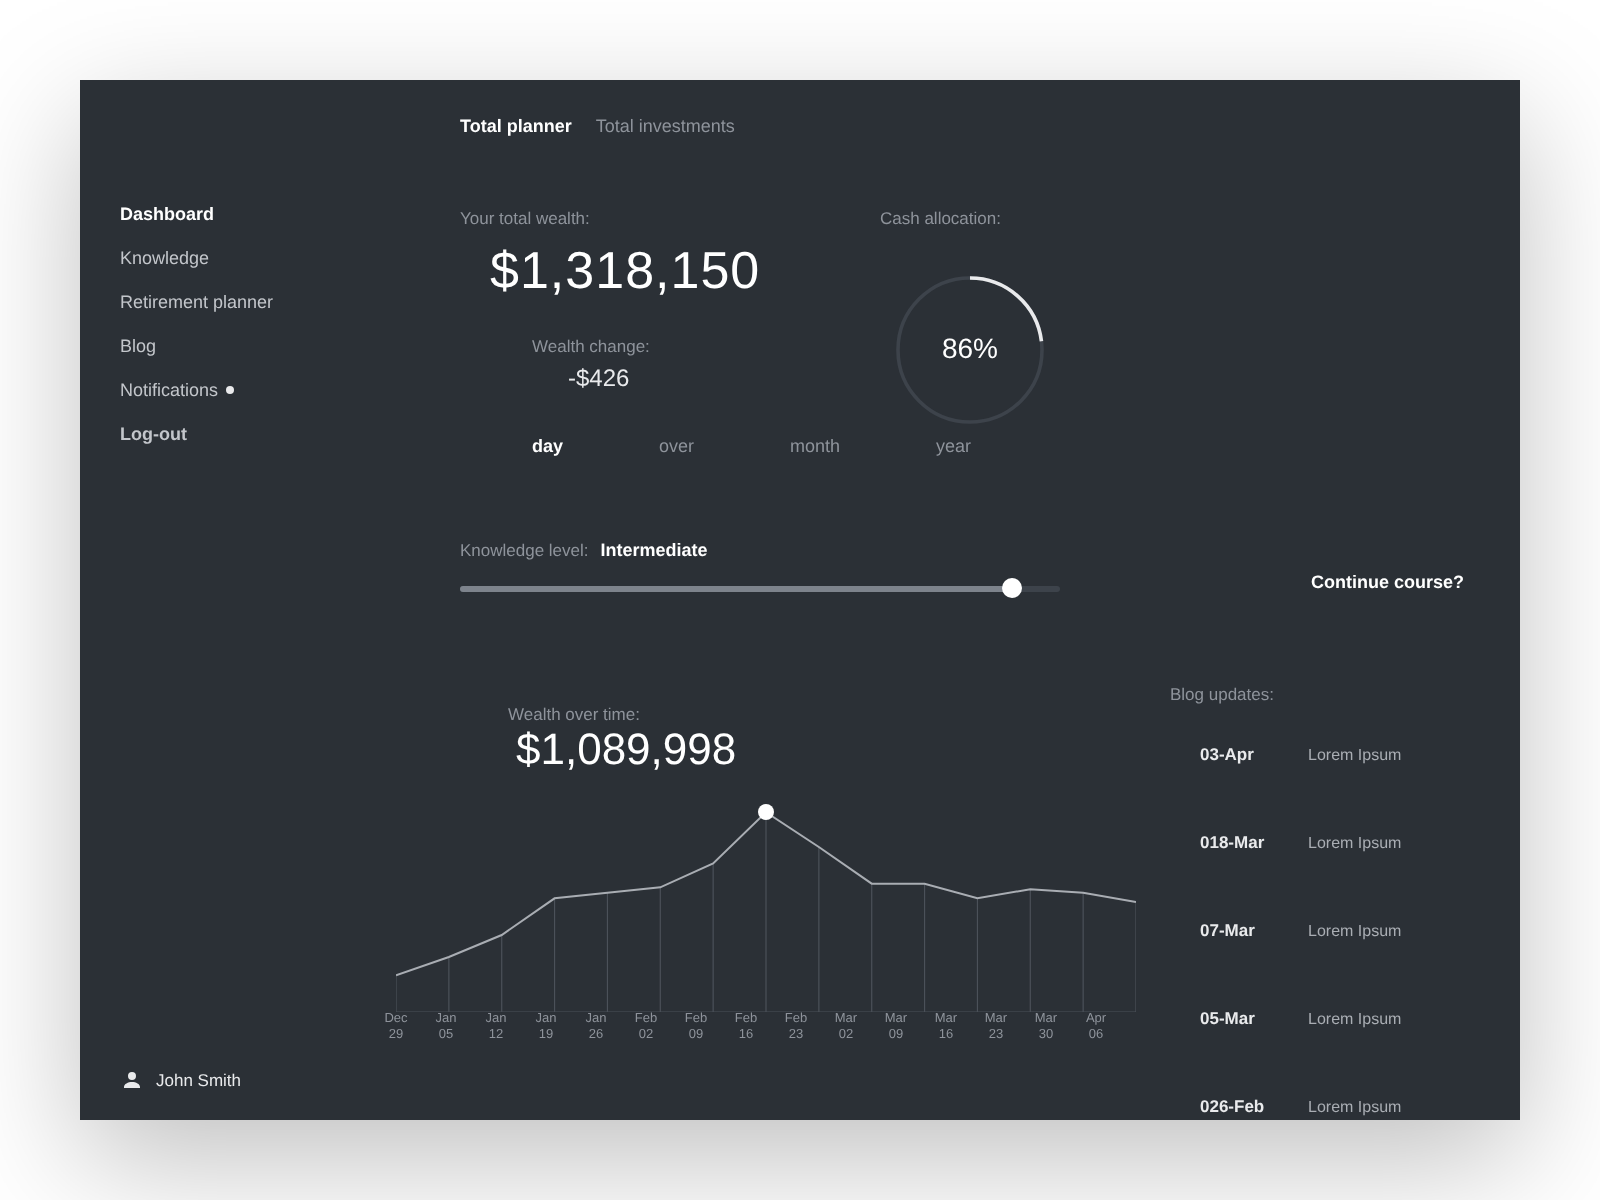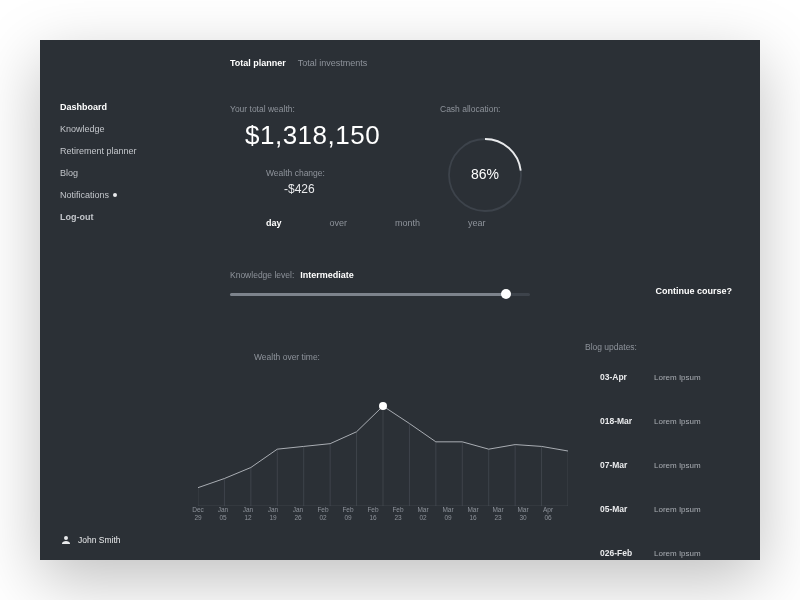--- a/index.html
+++ b/index.html
@@ -161,20 +161,21 @@
     <span class="value">Intermediate</span>
   </div>
   <div class="slider">
     <div class="track"></div>
     <div class="fill" id="k-fill" style="width: 92%;"></div>
     <div class="thumb" id="k-thumb" style="left: 92%;"></div>
   </div>
   <div class="cont-course">Continue course?</div>
 
   <div class="label wot-lbl">Wealth over time:</div>
+  <div class="wot-val">$1,089,998</div>
   <svg class="wot-chart" id="wot-svg" viewBox="0 0 370 110" preserveAspectRatio="none">
       <line x1="0" y1="91.66666666666667" x2="0" y2="110" stroke="#4b5159" stroke-width="0.6"></line>
       <line x1="26.428571428571427" y1="82.5" x2="26.428571428571427" y2="110" stroke="#4b5159" stroke-width="0.6"></line>
       <line x1="52.857142857142854" y1="71.5" x2="52.857142857142854" y2="110" stroke="#4b5159" stroke-width="0.6"></line>
       <line x1="79.28571428571428" y1="53.166666666666664" x2="79.28571428571428" y2="110" stroke="#4b5159" stroke-width="0.6"></line>
       <line x1="105.71428571428571" y1="50.41666666666667" x2="105.71428571428571" y2="110" stroke="#4b5159" stroke-width="0.6"></line>
       <line x1="132.14285714285714" y1="47.66666666666667" x2="132.14285714285714" y2="110" stroke="#4b5159" stroke-width="0.6"></line>
       <line x1="158.57142857142856" y1="35.75" x2="158.57142857142856" y2="110" stroke="#4b5159" stroke-width="0.6"></line>
       <line x1="185" y1="10.083516666666668" x2="185" y2="110" stroke="#4b5159" stroke-width="0.6"></line>
       <line x1="211.42857142857142" y1="27.5" x2="211.42857142857142" y2="110" stroke="#4b5159" stroke-width="0.6"></line>

